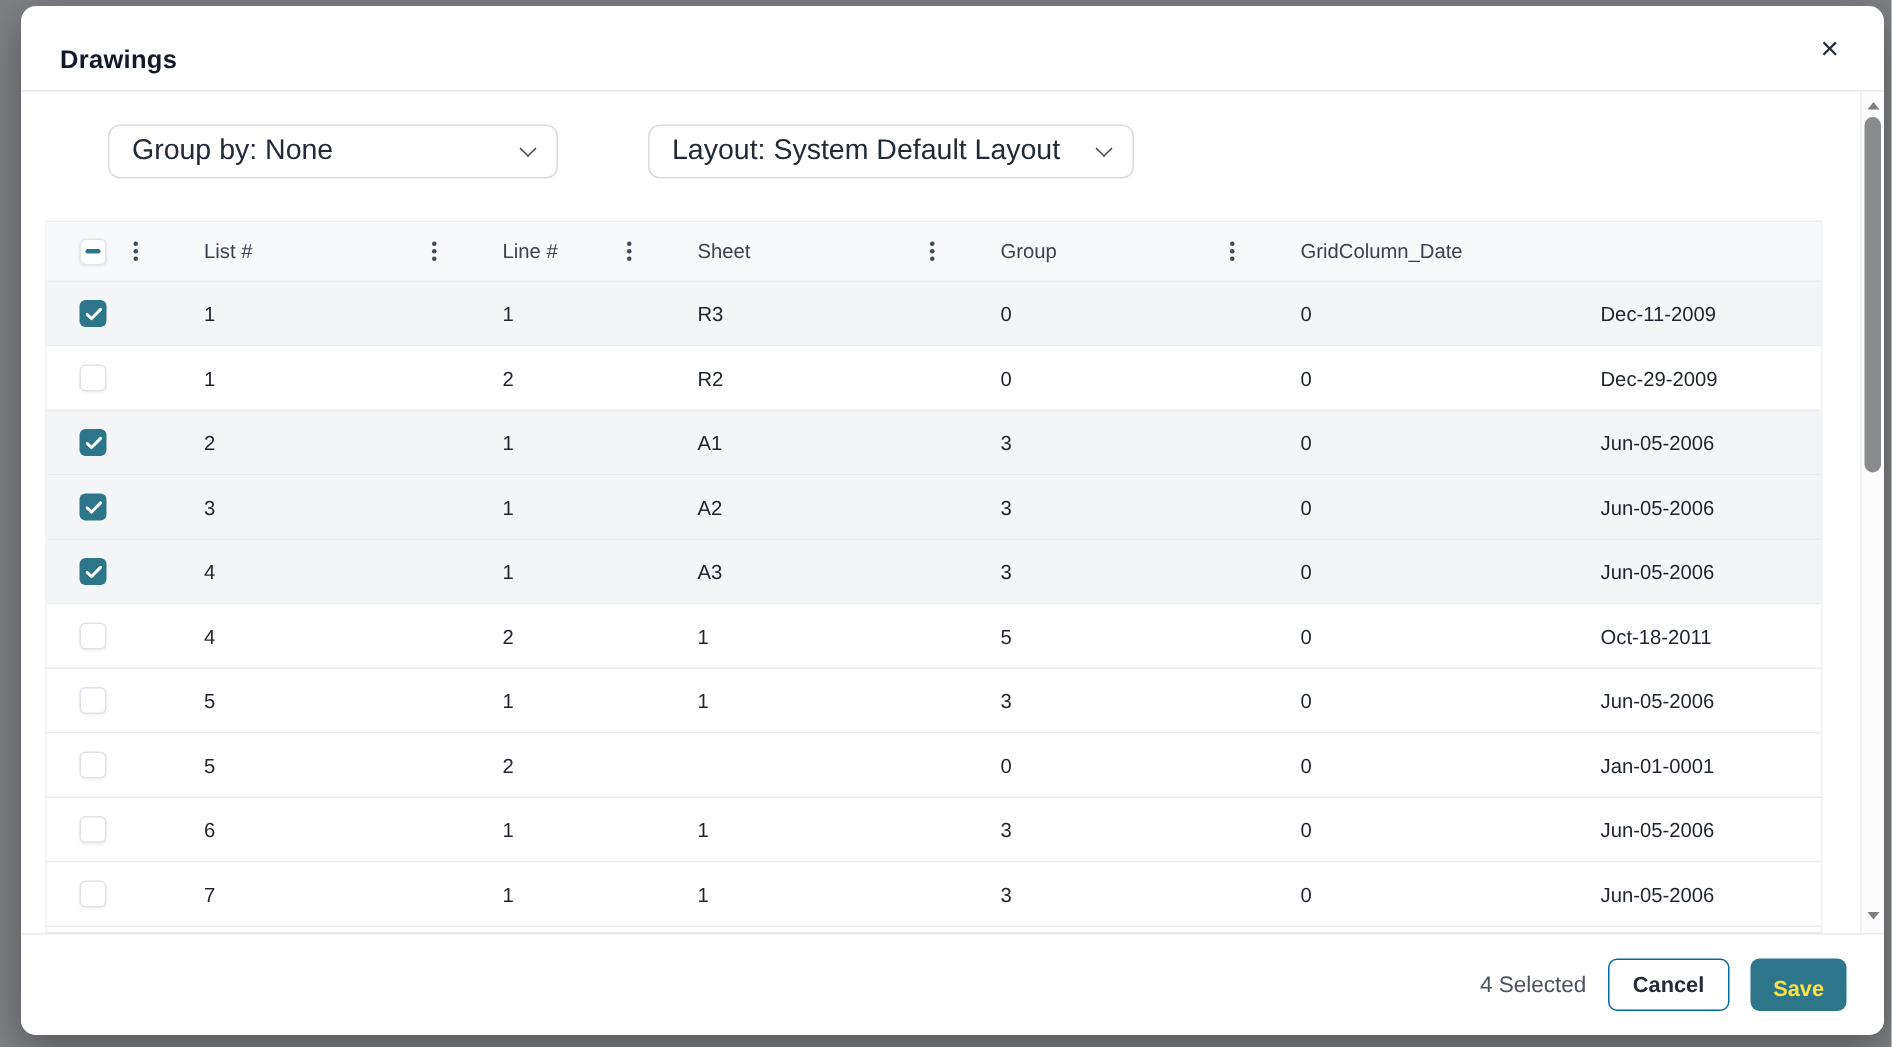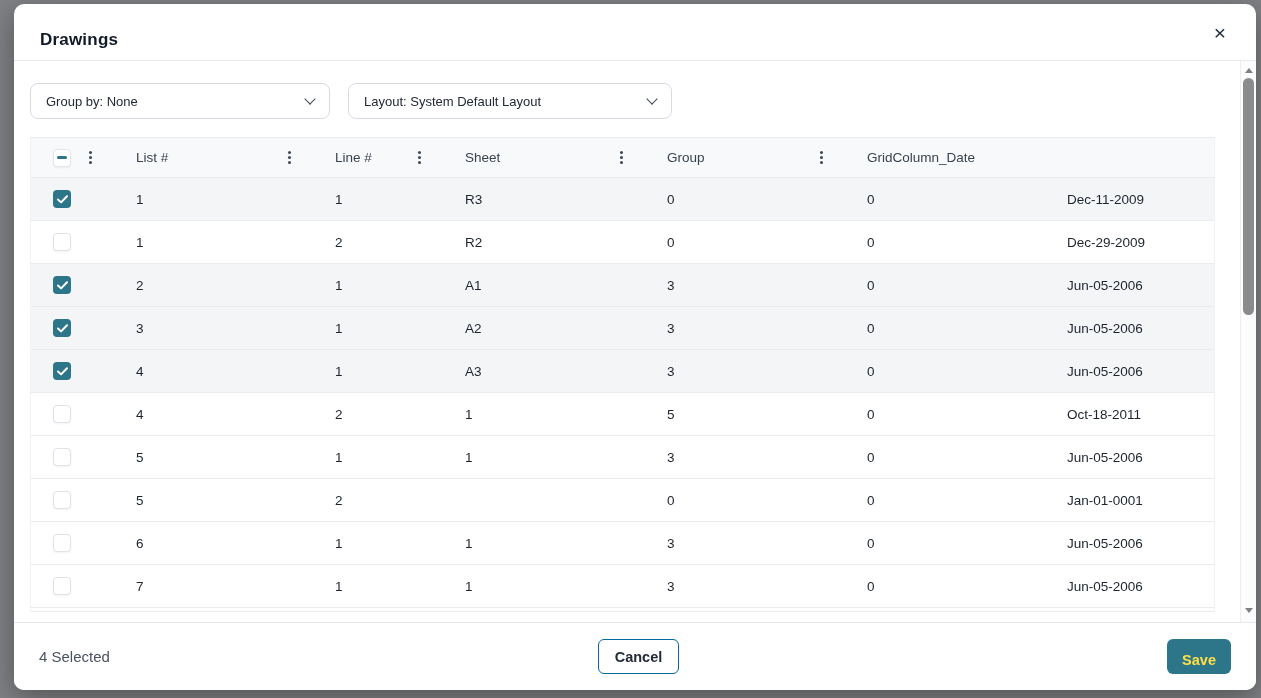--- a/index.html
+++ b/index.html
@@ -27,30 +27,30 @@
     background:none; border:none; font-family:inherit; padding:0 2px;
   }
   
   .modal-body { position:relative; flex:1 1 auto; overflow:hidden; }
   .body-inner { padding:22px 0 0 16px; }
   .toolbar { display:flex; gap:18px; }
   .dropdown {
     width:300px; height:36px; background:#fff;
     border:1px solid #d7dae0; border-radius:8px;
     display:flex; align-items:center; justify-content:space-between;
-    padding:0 15px; font-size:13px; color:#222a36; cursor:pointer;
+    padding:0 15px; font-size:19px; color:#222a36; cursor:pointer;margin-left:42px;
   }
   .chevron {
     width:8px; height:8px; margin-top:-4px;
     border-right:1.7px solid #3f4854; border-bottom:1.7px solid #3f4854;
     transform:rotate(45deg);
   }
   
   .table {
-    margin-top:18px; width:1185px; height:475px; overflow:hidden;
+    margin-top:28px; width:1185px; height:475px; overflow:hidden;
     border-top:1px solid #e9ebee; border-bottom:1px solid #e9ebee;
     border-left:1px solid #f0f2f4; border-right:1px solid #f0f2f4;
   }
   .thead, .trow {
     display:grid;
     grid-template-columns:75px 199px 130px 202px 200px 200px 1fr;
     align-items:center;
   }
   .thead {
     height:40px; background:#f8f9fa; border-bottom:1px solid #e9ebee;
@@ -84,21 +84,21 @@
     position:absolute; top:0; right:0; width:16px; height:100%;
     background:#fcfcfd; border-left:1px solid #ebedef;
   }
   .sb-up, .sb-down { position:absolute; left:4px; width:0; height:0; cursor:pointer; }
   .sb-up { top:7px; border-left:4px solid transparent; border-right:4px solid transparent; border-bottom:5px solid #7d7f82; }
   .sb-down { bottom:9px; border-left:4px solid transparent; border-right:4px solid transparent; border-top:5px solid #7d7f82; }
   .sb-thumb { position:absolute; top:17px; left:2px; width:11px; height:237px; background:#8a8b8c; border-radius:6px; cursor:pointer; }
   
   .modal-footer {
     flex:0 0 68px; border-top:1px solid #e7e9ec;
-    display:flex; align-items:center; justify-content:space-between; gap:14px;
+    display:flex; align-items:center; justify-content:flex-end; gap:14px;
     padding:0 25px; background:#fff;
   }
   .selected-count { color:#4a5260; font-size:15px; }
   .btn { height:35px; border-radius:6px; font-family:inherit; font-size:14.5px; cursor:pointer; }
   .btn-cancel { background:#fff; border:1px solid #0369a1; color:#232b37; font-weight:700; padding:0 16px; }
   .btn-save { background:#2d7589; border:none; color:#fde047; font-weight:700; padding:13px 15px; }
 </style>
 </head>
 <body>
 

